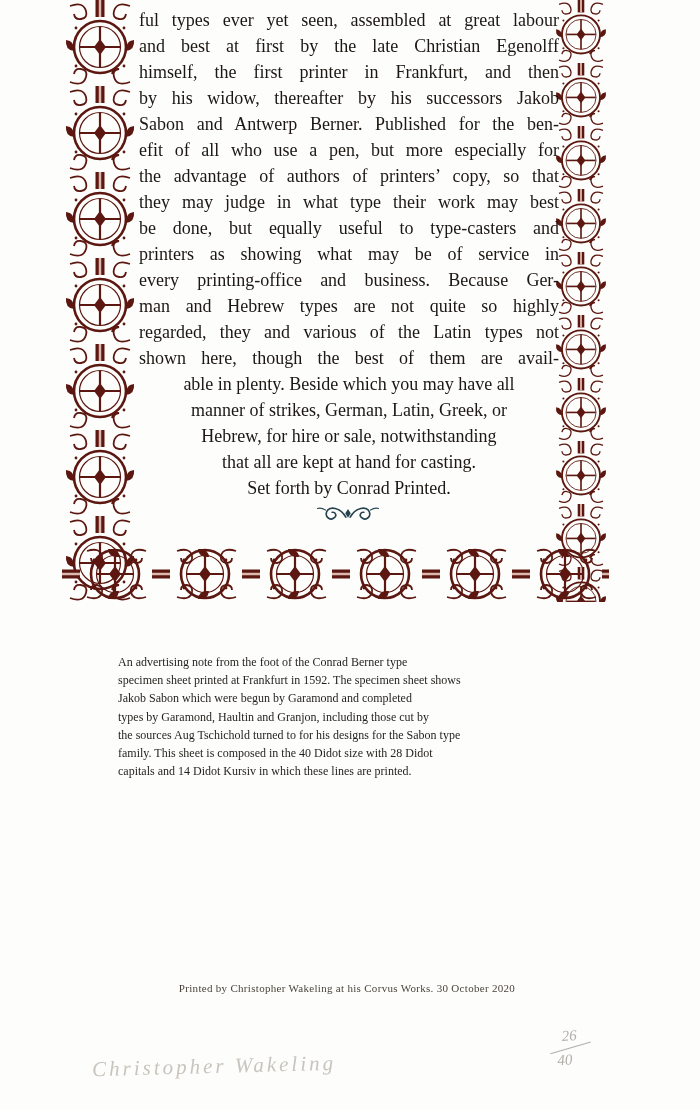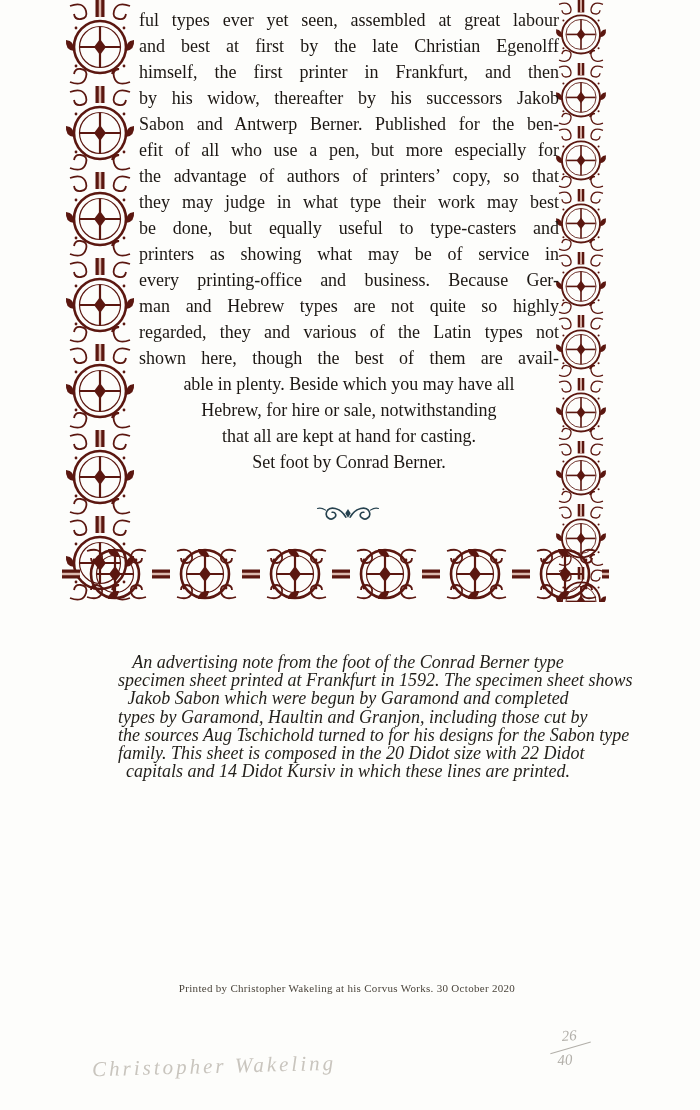--- a/index.html
+++ b/index.html
@@ -28,24 +28,22 @@
   .main-text .just { text-align: justify; text-align-last: justify; }
   .main-text .cent { text-align: center; }
 
   
   .fleuron { position: absolute; left: 314px; top: 503px; width: 68px; height: 24px; text-align: center; }
 
   
   .note {
     position: absolute;
     left: 118px; top: 653px; width: 460px;
-    font-style: italic;
-    font-size: 18px; line-height: 18.2px;
+    font-size: 12px; line-height: 18.2px;
     color: #221f1a;
-    text-align: center;
   }
   .note div { white-space: nowrap; }
 
   
   .colophon {
     position: absolute;
     left: 0; top: 982px; width: 694px;
     text-align: center;
     font-size: 11px;
     letter-spacing: 0.3px;
@@ -600,44 +598,45 @@
       <div class="just">efit of all who use a pen, but more especially for</div>
       <div class="just">the advantage of authors of printers’ copy, so that</div>
       <div class="just">they may judge in what type their work may best</div>
       <div class="just">be done, but equally useful to type-casters and</div>
       <div class="just">printers as showing what may be of service in</div>
       <div class="just">every printing-office and business. Because Ger-</div>
       <div class="just">man and Hebrew types are not quite so highly</div>
       <div class="just">regarded, they and various of the Latin types not</div>
       <div class="just">shown here, though the best of them are avail-</div>
       <div class="cent">able in plenty. Beside which you may have all</div>
+      <div class="cent">manner of strikes, German, Latin, Greek, or</div>
       <div class="cent">Hebrew, for hire or sale, notwithstanding</div>
       <div class="cent">that all are kept at hand for casting.</div>
-      <div class="cent">Set foot by Conrad Berner.</div>
+      <div class="cent">Set forth by Conrad Printed.</div>
     </div>
 
   <div class="fleuron">
     <svg id="fleuron-svg" viewBox="0 0 120 44" width="66" height="24" style="color: rgb(38, 66, 79);">
       <g stroke="currentColor" stroke-width="3" fill="none" stroke-linecap="round">
         <path d="M56 26 C46 8 26 5 21 16 c-4 10 7 17 14 11 c5 -4 2 -11 -4 -10"></path>
         <path d="M64 26 C74 8 94 5 99 16 c4 10 -7 17 -14 11 c-5 -4 -2 -11 4 -10"></path>
         <path d="M19 13 q-8 -5 -15 -3" stroke-width="2"></path>
         <path d="M101 13 q8 -5 15 -3" stroke-width="2"></path>
       </g>
       <path d="M60 11 l5 8 -5 8 -5 -8 z" fill="currentColor"></path>
     </svg>
   </div>
 
   <div class="note" id="note-block">
       <div>An advertising note from the foot of the Conrad Berner type</div>
       <div>specimen sheet printed at Frankfurt in 1592. The specimen sheet shows</div>
       <div>Jakob Sabon which were begun by Garamond and completed</div>
       <div>types by Garamond, Haultin and Granjon, including those cut by</div>
       <div>the sources Aug Tschichold turned to for his designs for the Sabon type</div>
-      <div>family. This sheet is composed in the 20 Didot size with 22 Didot</div>
+      <div>family. This sheet is composed in the 40 Didot size with 28 Didot</div>
       <div>capitals and 14 Didot Kursiv in which these lines are printed.</div>
     </div>
 
   <div class="colophon">Printed by Christopher Wakeling at his Corvus Works. 30 October 2020</div>
 
   <div class="edition">
     <span class="ed-num">26</span>
     <span class="ed-line"></span>
     <span class="ed-den">40</span>
   </div>

